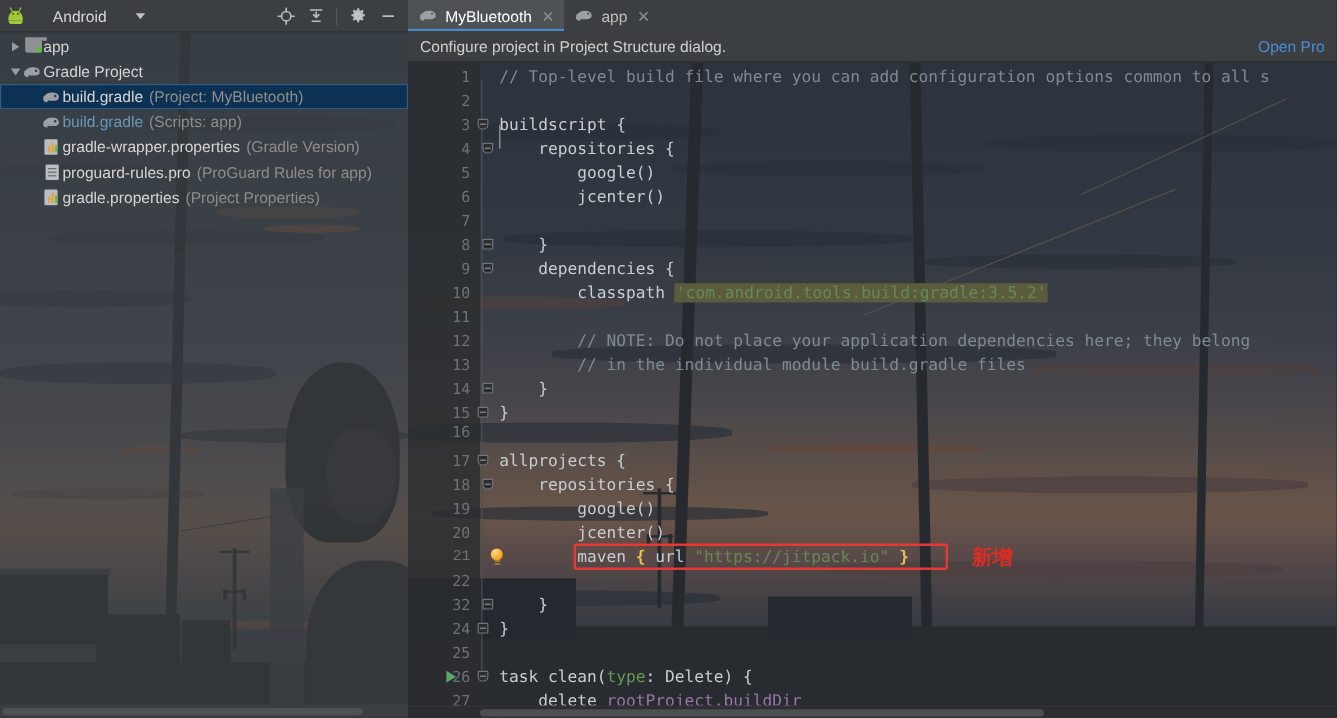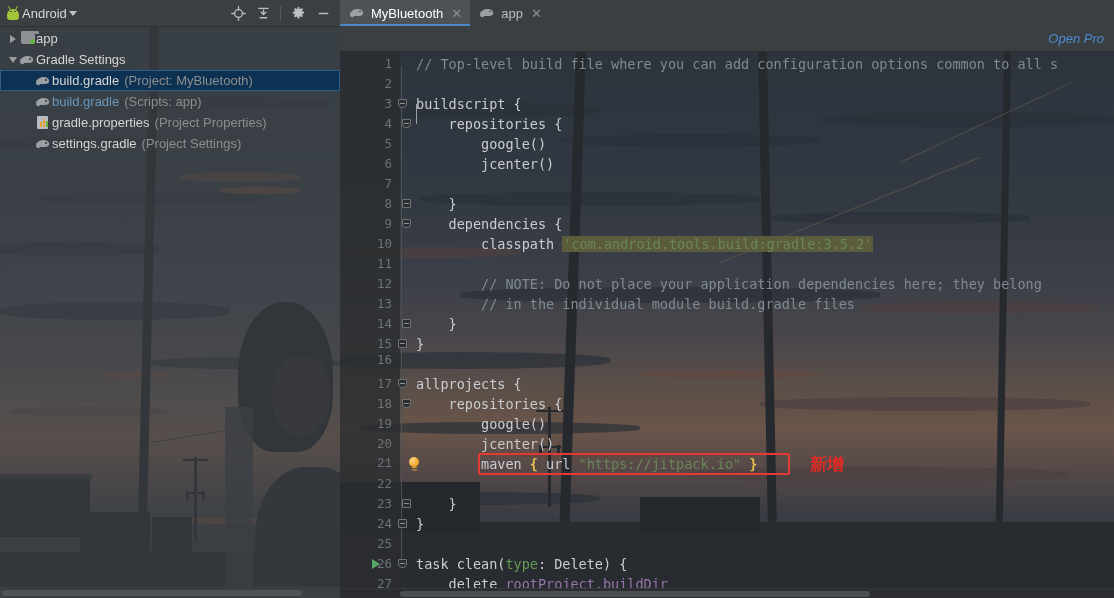--- a/index.html
+++ b/index.html
@@ -36,21 +36,21 @@
   .girl-hair { position:absolute; background:#1e2229; border-radius:48% 48% 38% 38%; }
   .girl-body { position:absolute; background:#262b33; border-radius:44% 44% 6% 6%; }
   .girl-face { position:absolute; background:#3a3a3f; border-radius:40% 40% 50% 50%; }
   .ground { position:absolute; left:0; right:0; background:#22262c; }
 
   
   .panel-head {
     position:relative; z-index:5; height:27px; display:flex; align-items:center;
     background:#3c3f41; border-bottom:1px solid #2e3133; padding:0 6px;
   }
-  .panel-title { display:flex; align-items:center; gap:2px; font-size:13px; color:#d6d6d6; }
+  .panel-title { display:flex; align-items:center; gap:24px; font-size:13px; color:#d6d6d6; }
   .android-ico { width:14px; height:13px; position:relative; }
   .android-ico .head {
     position:absolute; left:1px; top:2px; width:12px; height:8px;
     background:#a4c639; border-radius:6px 6px 1px 1px;
   }
   .android-ico .eye { position:absolute; top:4px; width:1.5px; height:1.5px; background:#3c3f41; border-radius:50%; }
   .android-ico .eye.l { left:4px; } .android-ico .eye.r { left:8px; }
   .android-ico .ant {
     position:absolute; width:1px; height:4px; background:#a4c639; top:-1px;
   }
@@ -133,21 +133,21 @@
   }
   .tab.active { background:#4e5254; color:#ffffff; }
   .tab.active::after { content:""; position:absolute; left:0; right:0; bottom:0; height:2px; background:#4a88c7; }
   .tab .x { color:#8a8d90; font-size:13px; line-height:1; margin-left:2px; }
 
   .notify {
     position:relative; z-index:6; height:26px; background:#3c3f41;
     display:flex; align-items:center; padding:0 10px; font-size:13px; color:#d0d0d0;
     border-bottom:1px solid #2b2d30;
   }
-  .notify .link { margin-left:auto; color:#4a8cd4; cursor:pointer; white-space:nowrap;font-style:italic; }
+  .notify .link { margin-left:auto; color:#4a8cd4; cursor:pointer; white-space:nowrap; }
 
   .code-area { position:relative; width:774px; height:546px; overflow:hidden; }
   .wall-right { position:absolute; inset:0; overflow:hidden; opacity:.5; }
   .wall-right .sky {
     position:absolute; inset:0;
     background:
       linear-gradient(to bottom,
         #2f3b49 0%, #334050 14%, #3c4654 28%,
         #4e5260 42%, #6a6166 53%, #8d7261 62%,
         #a97d63 69%, #7c6360 77%, #474d56 85%, #2d3137 100%);
@@ -330,21 +330,21 @@
           <span class="tw open">
             <i></i>
           </span>
           <span class="ico">
             <span class="f-gradle">
               <span class="tr"></span>
               <span class="bd"></span>
               <span class="ey"></span>
             </span>
           </span>
-          <span class="lbl">Gradle Settings</span>
+          <span class="lbl">Gradle Project</span>
         </div>
         <div class="row sel" style="padding-left: 22px;">
           <span class="tw"></span>
           <span class="ico">
             <span class="f-gradle">
               <span class="tr"></span>
               <span class="bd"></span>
               <span class="ey"></span>
             </span>
           </span>
@@ -366,34 +366,43 @@
         <div class="row" style="padding-left: 22px;">
           <span class="tw"></span>
           <span class="ico">
             <span class="f-prop">
               <span class="pg"></span>
               <span class="b1"></span>
               <span class="b2"></span>
               <span class="b3"></span>
             </span>
           </span>
+          <span class="lbl">gradle-wrapper.properties</span>
+          <span class="sub">(Gradle Version)</span>
+        </div>
+        <div class="row" style="padding-left: 22px;">
+          <span class="tw"></span>
+          <span class="ico">
+            <span class="f-txt"></span>
+          </span>
+          <span class="lbl">proguard-rules.pro</span>
+          <span class="sub">(ProGuard Rules for app)</span>
+        </div>
+        <div class="row" style="padding-left: 22px;">
+          <span class="tw"></span>
+          <span class="ico">
+            <span class="f-prop">
+              <span class="pg"></span>
+              <span class="b1"></span>
+              <span class="b2"></span>
+              <span class="b3"></span>
+            </span>
+          </span>
           <span class="lbl">gradle.properties</span>
           <span class="sub">(Project Properties)</span>
-        </div>
-        <div class="row" style="padding-left: 22px;">
-          <span class="tw"></span>
-          <span class="ico">
-            <span class="f-gradle">
-              <span class="tr"></span>
-              <span class="bd"></span>
-              <span class="ey"></span>
-            </span>
-          </span>
-          <span class="lbl">settings.gradle</span>
-          <span class="sub">(Project Settings)</span>
         </div>
       </div>
 
     <div class="sb-h">
       <div class="thumb"></div>
     </div>
   </div>
 
   <div id="editor">
 
@@ -404,20 +413,21 @@
           <span class="x">✕</span>
         </div>
         <div class="tab">
           <span><span class="f-gradle" style="display:inline-block"><span class="tr"></span><span class="bd"></span><span class="ey"></span></span></span>
           <span>app</span>
           <span class="x">✕</span>
         </div>
       </div>
 
     <div class="notify">
+      <span>Configure project in Project Structure dialog.</span>
       <span class="link">Open Pro</span>
     </div>
 
     <div class="code-area">
       <div class="wall-right">
         <div class="sky"></div>
         <div class="cl" style="left:-40px;top:50px;width:300px;height:16px;"></div>
         <div class="cl" style="left:220px;top:82px;width:260px;height:13px;"></div>
         <div class="cl" style="left:480px;top:60px;width:300px;height:15px;"></div>
         <div class="cl" style="left:80px;top:140px;width:340px;height:14px;"></div>
@@ -466,21 +476,21 @@
           <div class="gutter-line" style="top: 242px;">13</div>
           <div class="gutter-line" style="top: 262px;">14</div>
           <div class="gutter-line" style="top: 282px;">15</div>
           <div class="gutter-line" style="top: 298px;">16</div>
           <div class="gutter-line" style="top: 322px;">17</div>
           <div class="gutter-line" style="top: 342px;">18</div>
           <div class="gutter-line" style="top: 362px;">19</div>
           <div class="gutter-line" style="top: 382px;">20</div>
           <div class="gutter-line" style="top: 402px; font-family: Liberation Mono, monospace;">21</div>
           <div class="gutter-line" style="top: 422px;">22</div>
-          <div class="gutter-line" style="top: 442px;">23</div>
+          <div class="gutter-line" style="top: 442px;">32</div>
           <div class="gutter-line" style="top: 462px;">24</div>
           <div class="gutter-line" style="top: 482px;">25</div>
           <div class="gutter-line" style="top: 502px;">26</div>
           <div class="gutter-line" style="top: 522px;">27</div>
           <div class="gutter-line" style="top: 542px;">28</div>
         </div>
       <div class="fold-line"></div>
       <div class="fold-col" id="foldcol">
           <div class="fold-box rounded" style="top: 47px; left: -2px;"></div>
           <div class="fold-box rounded" style="top: 67px; left: 2px;"></div>

